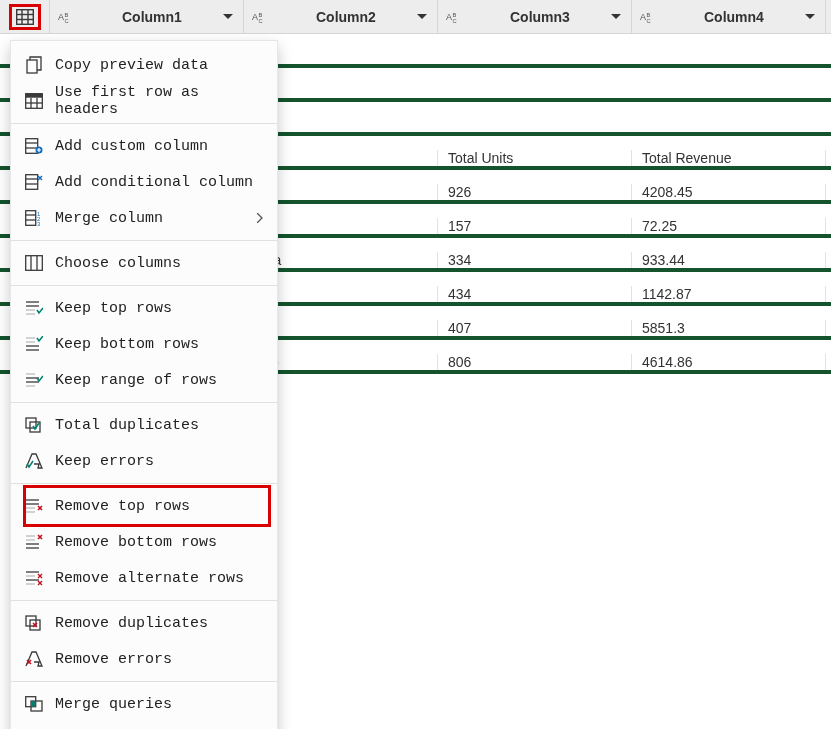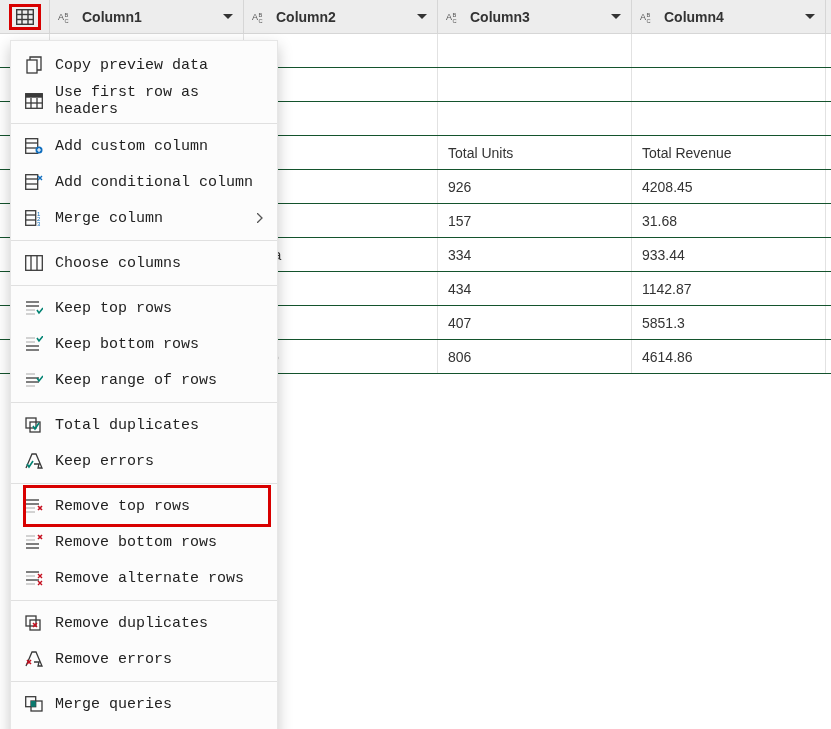--- a/index.html
+++ b/index.html
@@ -26,33 +26,33 @@
     padding: 2px 4px;
     display: inline-flex;
   }
   .hdr-cell {
     display: flex; align-items: center; padding: 0 6px 0 8px;
     border-right: 1px solid #d6d6d6;
     background: #ededed;
     position: relative;
   }
   .hdr-cell .abc-icon { margin-right: 6px; }
-  .hdr-cell .label { font-weight: 600; flex: 1; color: #333; }
+  .hdr-cell .label { font-weight: 600; flex: 1; color: #333; margin-left: 40px; }
   .hdr-dropdown {
     width: 18px; height: 18px; display:flex; align-items:center; justify-content:center;
     cursor: pointer;
   }
 
   .col1 { width: 194px; }
   .col2 { width: 194px; }
   .col3 { width: 194px; }
   .col4 { width: 194px; }
 
   
-  .grid-body .row { display: flex; height: 34px; border-bottom: 1px solid #14532d; }
+  .grid-body .row { display: flex; height: 34px; border-bottom: 4px solid #14532d; align-items: flex-end; }
   .grid-body .row .cell {
     border-right: 1px solid #e2e2e2;
     padding: 0 10px; display:flex; align-items:center;
     color: #333;
   }
   .grid-body .row .gutter { width: 50px; border-right: 1px solid #e2e2e2; }
 
   
   .context-menu {
     position: absolute;
@@ -202,21 +202,21 @@
         <div class="cell col1"></div>
         <div class="cell col2">A</div>
         <div class="cell col3">926</div>
         <div class="cell col4">4208.45</div>
       </div>
     <div class="row">
         <div class="gutter"></div>
         <div class="cell col1"></div>
         <div class="cell col2">ada</div>
         <div class="cell col3">157</div>
-        <div class="cell col4">31.68</div>
+        <div class="cell col4">72.25</div>
       </div>
     <div class="row">
         <div class="gutter"></div>
         <div class="cell col1"></div>
         <div class="cell col2">ama</div>
         <div class="cell col3">334</div>
         <div class="cell col4">933.44</div>
       </div>
     <div class="row">
         <div class="gutter"></div>

